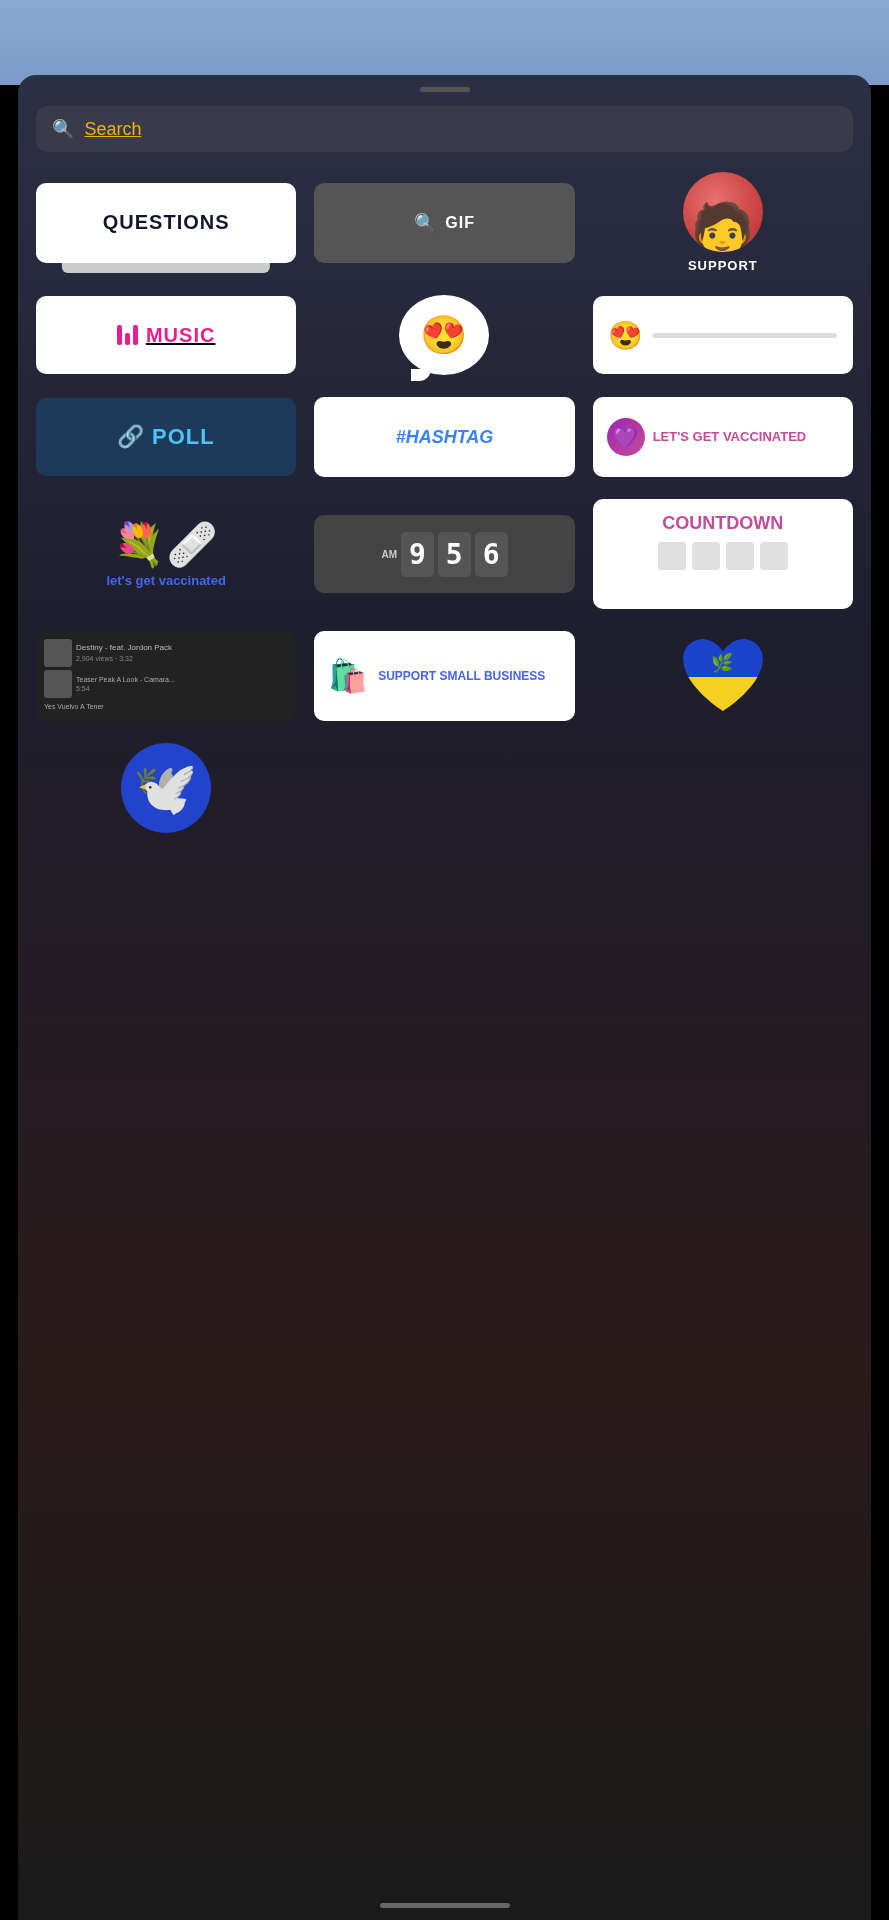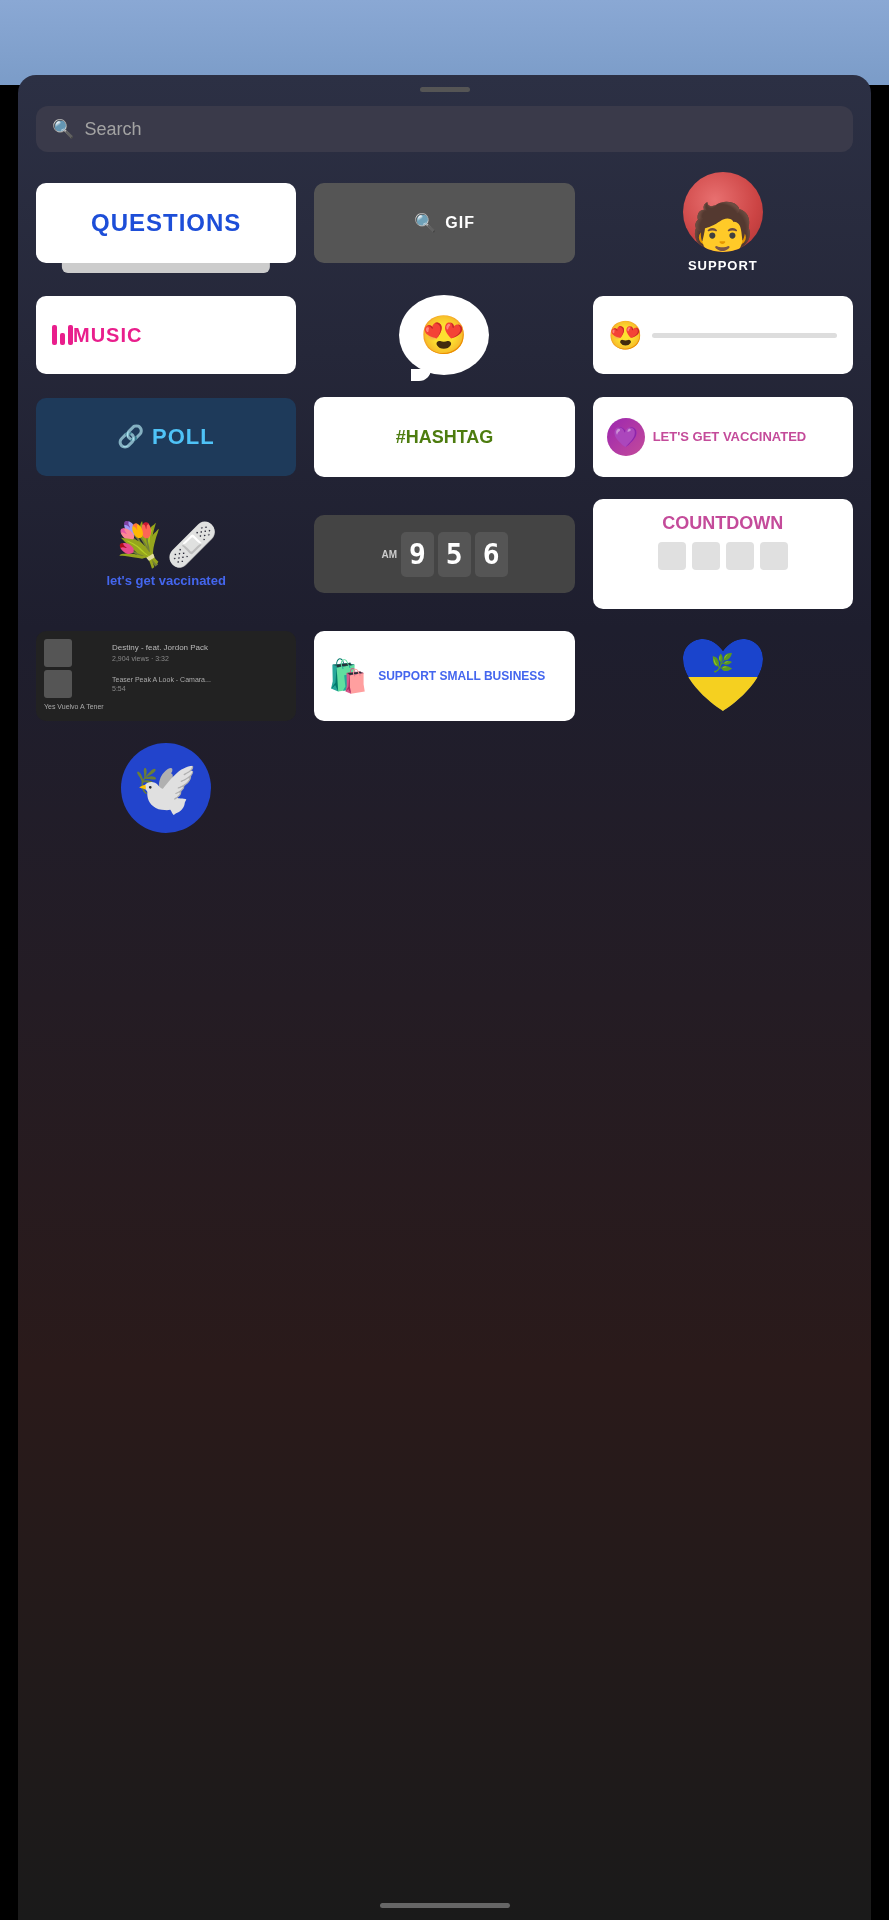--- a/index.html
+++ b/index.html
@@ -49,22 +49,23 @@
       padding: 12px 16px;
       gap: 10px;
     }
 
     .search-icon-wrap {
       color: #aaa;
       font-size: 18px;
     }
 
     .search-placeholder {
-      color: #a3a3a3;
+      color: #eab308;
       font-size: 18px;
+      text-decoration: underline;
     }
 
     .sticker-grid {
       padding: 0 18px;
       display: grid;
       grid-template-columns: 1fr 1fr 1fr;
       gap: 22px 18px;
     }
 
     .sticker-item {
@@ -92,23 +93,23 @@
       position: absolute;
       bottom: -10px;
       left: 50%;
       transform: translateX(-50%);
       width: 80%;
       height: 10px;
       background: #ccc;
       border-radius: 0 0 6px 6px;
     }
     .sticker-questions span {
-      font-size: 24px;
+      font-size: 20px;
       font-weight: 900;
-      color: #1d4ed8;
+      color: #0f172a;
       letter-spacing: 1px;
     }
 
     
     .sticker-gif {
       background: #555;
       border-radius: 10px;
       padding: 16px 18px;
       width: 100%;
       display: flex;
@@ -155,22 +156,24 @@
     }
 
     
     .sticker-music {
       background: white;
       border-radius: 10px;
       padding: 14px 16px;
       width: 100%;
       display: flex;
       align-items: center;
-      justify-content: flex-start;
+      justify-content: center;
+      gap: 8px;
       min-height: 78px;
+      text-decoration: underline;
     }
     .music-bars {
       display: flex;
       align-items: flex-end;
       gap: 3px;
     }
     .music-bar {
       width: 5px;
       background: #e91e8c;
       border-radius: 2px;
@@ -320,22 +323,23 @@
       padding: 16px 14px;
       width: 100%;
       min-height: 80px;
       display: flex;
       align-items: center;
       justify-content: center;
     }
     .sticker-hashtag span {
       font-size: 18px;
       font-weight: 900;
-      color: #4d7c0f;
+      color: #3b82f6;
       letter-spacing: 0;
+      font-style: italic;
     }
 
     
     .sticker-vaccinated {
       background: white;
       border-radius: 10px;
       padding: 12px 14px;
       width: 100%;
       min-height: 80px;
       display: flex;
@@ -462,21 +466,20 @@
       width: 28px;
       height: 28px;
       background: #555;
       border-radius: 3px;
       flex-shrink: 0;
     }
     .music-text {
       font-size: 8px;
       color: #bbb;
       line-height: 1.3;
-      margin-left: 36px;
     }
 
     
     .sticker-support {
       background: white;
       border-radius: 10px;
       padding: 12px 14px;
       width: 100%;
       min-height: 90px;
       display: flex;

